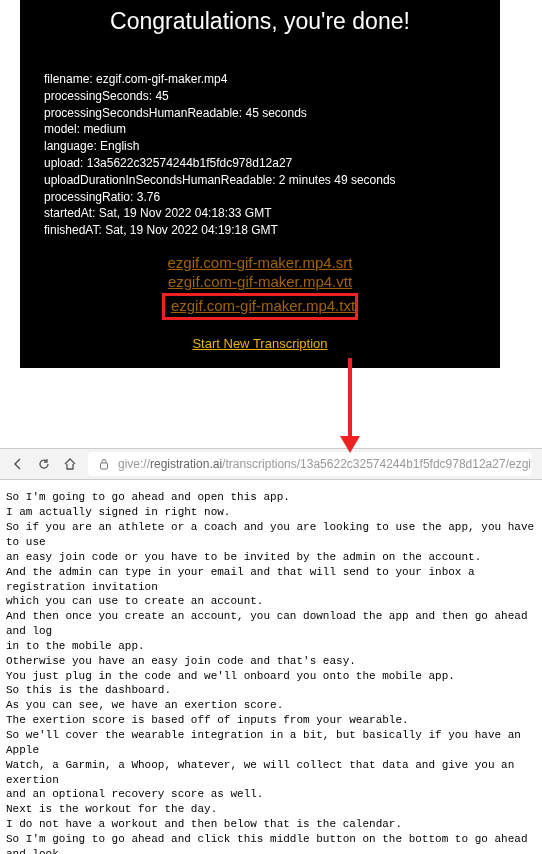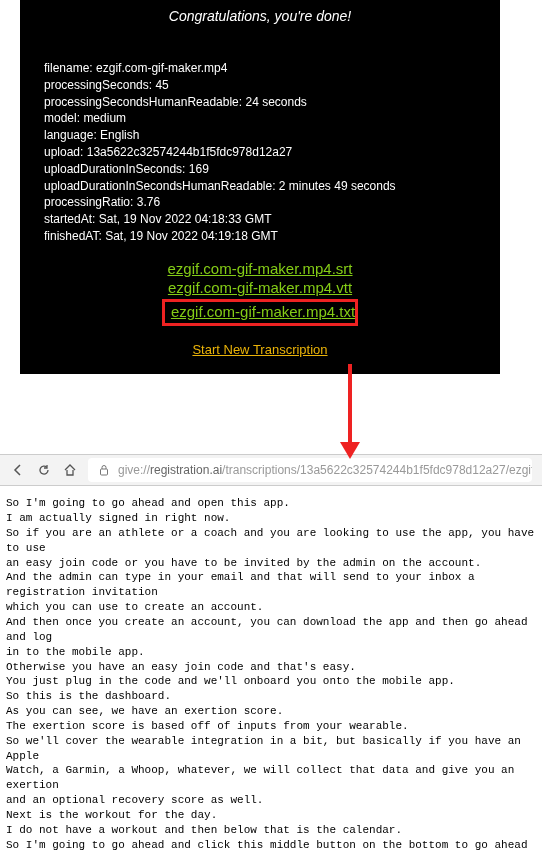--- a/index.html
+++ b/index.html
@@ -7,37 +7,36 @@
   
   .dark-panel {
     background: #000;
     color: #fff;
     margin: 0 20px;
     padding: 8px 20px 16px 20px;
     width: 480px;
   }
   .congrats {
     text-align: center;
-    font-size: 14px;
+    font-size: 23px;
     margin-bottom: 14px;
-    font-style: italic;
   }
   .meta {
     font-size: 12px;
     line-height: 1.4;
     margin-left: 4px;
     margin-top: 36px;
   }
   .meta-row { white-space: nowrap; }
   .links {
     text-align: center;
     margin-top: 14px;
   }
   .links a {
-    color: #84cc16;
+    color: #a16207;
     text-decoration: underline;
     font-size: 15px;
     display: inline-block;
     line-height: 1.3;
   }
   .links .hl {
     border: 3px solid #e22;
     padding: 0 0 2px 6px;
     display: inline-block;
     margin-top: 1px;
@@ -100,25 +99,24 @@
 </style>
 </head>
 <body>
 
 <div class="dark-panel">
   <div class="congrats">Congratulations, you're done!</div>
 
   <div class="meta">
     <div class="meta-row"><span>filename:</span> <span>ezgif.com-gif-maker.mp4</span></div>
     <div class="meta-row"><span>processingSeconds:</span> <span>45</span></div>
-    <div class="meta-row"><span>processingSecondsHumanReadable:</span> <span>24 seconds</span></div>
+    <div class="meta-row"><span>processingSecondsHumanReadable:</span> <span>45 seconds</span></div>
     <div class="meta-row"><span>model:</span> <span>medium</span></div>
     <div class="meta-row"><span>language:</span> <span>English</span></div>
     <div class="meta-row"><span>upload:</span> <span>13a5622c32574244b1f5fdc978d12a27</span></div>
-    <div class="meta-row"><span>uploadDurationInSeconds:</span> <span>169</span></div>
     <div class="meta-row"><span>uploadDurationInSecondsHumanReadable:</span> <span>2 minutes 49 seconds</span></div>
     <div class="meta-row"><span>processingRatio:</span> <span>3.76</span></div>
     <div class="meta-row"><span>startedAt:</span> <span>Sat, 19 Nov 2022 04:18:33 GMT</span></div>
     <div class="meta-row"><span>finishedAT:</span> <span>Sat, 19 Nov 2022 04:19:18 GMT</span></div>
   </div>
 
   <div class="links">
     <a href="#">ezgif.com-gif-maker.mp4.srt</a><br>
     <a href="#">ezgif.com-gif-maker.mp4.vtt</a><br>
     <span class="hl">

